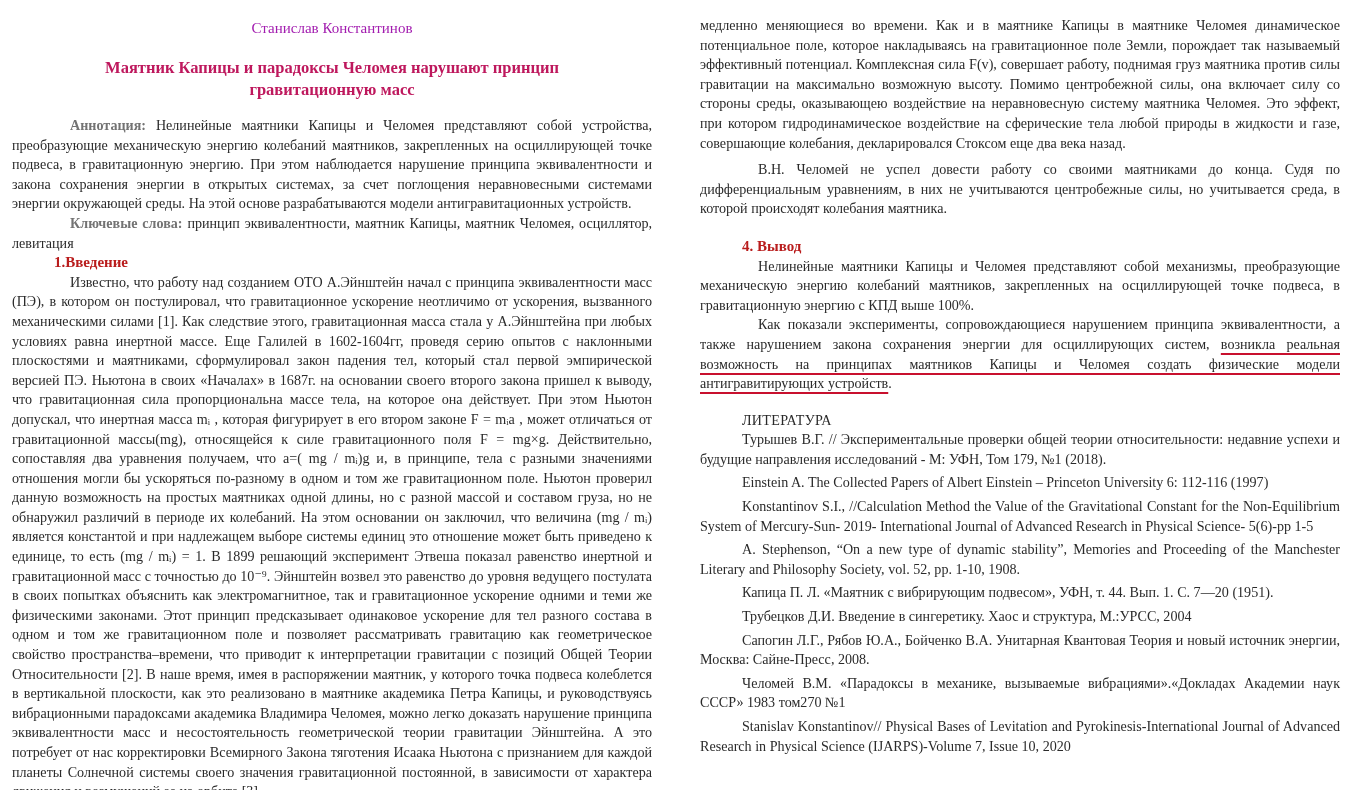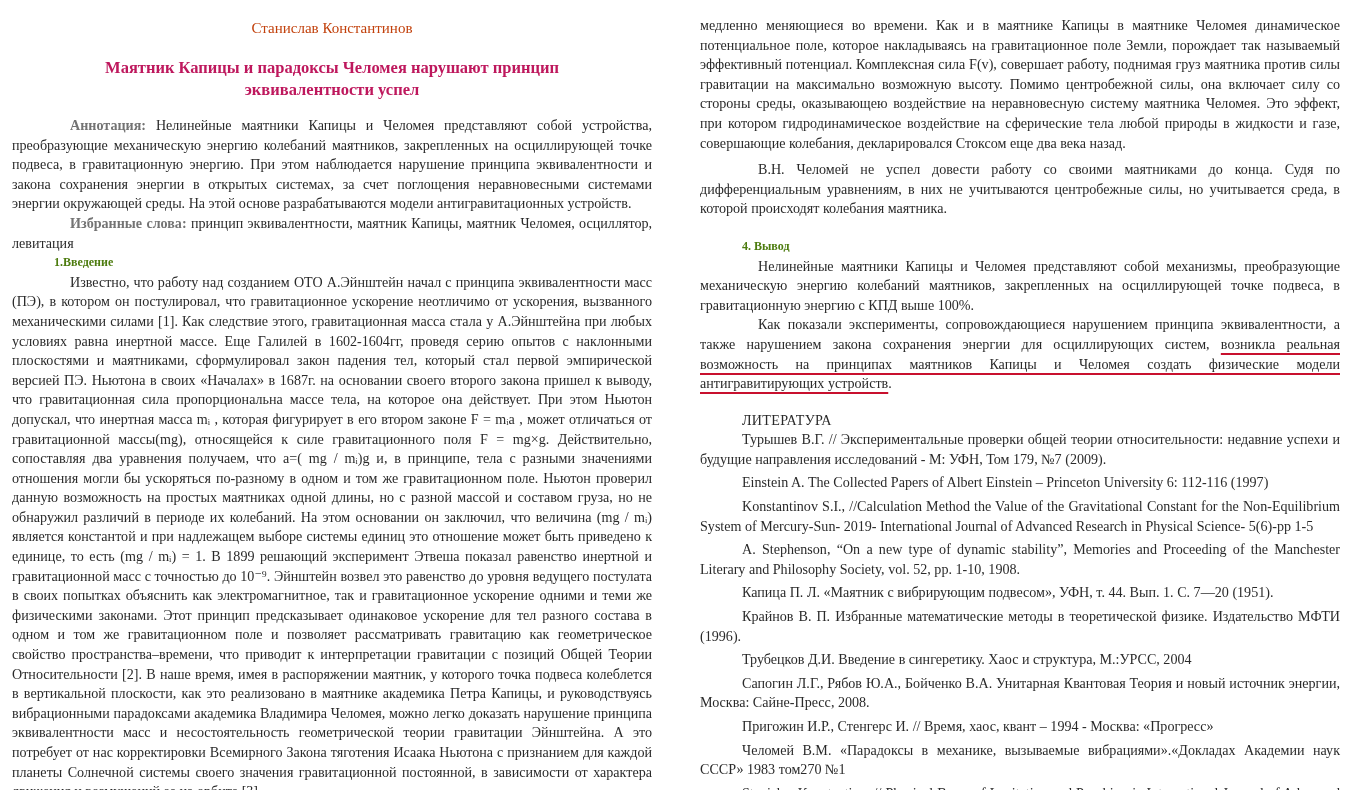--- a/index.html
+++ b/index.html
@@ -5,82 +5,80 @@
   html, body { margin: 0; padding: 0; background: #ffffff; }
   body {
     width: 1349px; height: 790px; overflow: hidden; position: relative;
     font-family: "Liberation Serif", "DejaVu Serif", serif;
     color: #2a2a2a;
   }
   .page { position: absolute; top: 0; }
   #left-page { left: 12px; width: 640px; }
   #right-page { left: 700px; width: 640px; }
 
-  .author { text-align: center; font-size: 15px; margin-top: 20px; height: 20px; color: #c2410c; }
+  .author { text-align: center; font-size: 15px; margin-top: 20px; height: 20px; color: #a21caf; }
   .title { text-align: center; font-weight: bold; font-size: 16.5px; line-height: 22px; margin-top: 17px; color: #be185d; }
   .title .t2 { display: block; }
 
   .para {
     font-size: 14.1px; line-height: 19.6px; text-align: justify; text-indent: 58px; margin: 0;
   }
   .para.no-indent { text-indent: 0; margin-top: 16px; }
   .abstract { margin-top: 15px; }
   .kw { margin-top: 0; }
   b.lead { color: #737373; }
-  .heading { font-weight: bold; font-size: 12px; line-height: 19.6px; padding-left: 42px; color: #4d7c0f; }
+  .heading { font-weight: bold; font-size: 15px; line-height: 19.6px; padding-left: 42px; color: #b91c1c; }
   .intro-heading { }
 
   .concl-heading { margin-top: 18px; }
   .gap-para { margin-top: 7px; }
 
   .refs-title { font-size: 14.1px; line-height: 19.6px; padding-left: 42px; margin-top: 17px; letter-spacing: 0.3px; }
   .ref { font-size: 14.1px; line-height: 19.6px; text-align: justify; text-indent: 42px; margin: 0 0 4px 0; }
 
   .underlined {
     text-decoration: underline; text-decoration-color: #c8102e; text-decoration-thickness: 2px; text-underline-offset: 4px;
   }
 </style>
 </head>
 <body>
 
 <div class="page" id="left-page">
   <div class="author">Станислав Константинов</div>
   <div class="title">
     <span class="t2">Маятник Капицы и парадоксы Челомея нарушают принцип</span>
-    <span class="t2">эквивалентности успел</span>
+    <span class="t2">гравитационную масс</span>
   </div>
 
   <p class="para abstract">
     <b class="lead">Аннотация:</b><span> Нелинейные маятники Капицы и Челомея представляют собой устройства, преобразующие механическую энергию колебаний маятников, закрепленных на осциллирующей точке подвеса, в гравитационную энергию. При этом наблюдается нарушение принципа эквивалентности и закона сохранения энергии в открытых системах, за счет поглощения неравновесными системами энергии окружающей среды. На этой основе разрабатываются модели антигравитационных устройств.</span>
   </p>
   <p class="para kw">
-    <b class="lead">Избранные слова:</b><span> принцип эквивалентности, маятник Капицы, маятник Челомея, осциллятор, левитация</span>
+    <b class="lead">Ключевые слова:</b><span> принцип эквивалентности, маятник Капицы, маятник Челомея, осциллятор, левитация</span>
   </p>
 
   <div class="heading intro-heading">1.Введение</div>
   <p class="para">Известно, что работу над созданием ОТО А.Эйнштейн начал с принципа эквивалентности масс (ПЭ), в котором он постулировал, что гравитационное ускорение неотличимо от ускорения, вызванного механическими силами [1]. Как следствие этого, гравитационная масса стала у А.Эйнштейна при любых условиях равна инертной массе. Еще Галилей в 1602-1604гг, проведя серию опытов с наклонными плоскостями и маятниками, сформулировал закон падения тел, который стал первой эмпирической версией ПЭ. Ньютона в своих «Началах» в 1687г. на основании своего второго закона пришел к выводу, что гравитационная сила пропорциональна массе тела, на которое она действует. При этом Ньютон допускал, что инертная масса mᵢ , которая фигурирует в его втором законе F = mᵢa , может отличаться от гравитационной массы(mg), относящейся к силе гравитационного поля F = mg×g. Действительно, сопоставляя два уравнения получаем, что a=( mg / mᵢ)g и, в принципе, тела с разными значениями отношения могли бы ускоряться по-разному в одном и том же гравитационном поле. Ньютон проверил данную возможность на простых маятниках одной длины, но с разной массой и составом груза, но не обнаружил различий в периоде их колебаний. На этом основании он заключил, что величина (mg / mᵢ) является константой и при надлежащем выборе системы единиц это отношение может быть приведено к единице, то есть (mg / mᵢ) = 1. В 1899 решающий эксперимент Этвеша показал равенство инертной и гравитационной масс с точностью до 10⁻⁹. Эйнштейн возвел это равенство до уровня ведущего постулата в своих попытках объяснить как электромагнитное, так и гравитационное ускорение одними и теми же физическими законами. Этот принцип предсказывает одинаковое ускорение для тел разного состава в одном и том же гравитационном поле и позволяет рассматривать гравитацию как геометрическое свойство пространства–времени, что приводит к интерпретации гравитации с позиций Общей Теории Относительности [2]. В наше время, имея в распоряжении маятник, у которого точка подвеса колеблется в вертикальной плоскости, как это реализовано в маятнике академика Петра Капицы, и руководствуясь вибрационными парадоксами академика Владимира Челомея, можно легко доказать нарушение принципа эквивалентности масс и несостоятельность геометрической теории гравитации Эйнштейна. А это потребует от нас корректировки Всемирного Закона тяготения Исаака Ньютона с признанием для каждой планеты Солнечной системы своего значения гравитационной постоянной, в зависимости от характера движения и возмущений ее на орбите [3].</p>
 </div>
 
 <div class="page" id="right-page">
   <p class="para no-indent">медленно меняющиеся во времени. Как и в маятнике Капицы в маятнике Челомея динамическое потенциальное поле, которое накладываясь на гравитационное поле Земли, порождает так называемый эффективный потенциал. Комплексная сила F(v), совершает работу, поднимая груз маятника против силы гравитации на максимально возможную высоту. Помимо центробежной силы, она включает силу со стороны среды, оказывающею воздействие на неравновесную систему маятника Челомея. Это эффект, при котором гидродинамическое воздействие на сферические тела любой природы в жидкости и газе, совершающие колебания, декларировался Стоксом еще два века назад.</p>
   <p class="para gap-para">В.Н. Челомей не успел довести работу со своими маятниками до конца. Судя по дифференциальным уравнениям, в них не учитываются центробежные силы, но учитывается среда, в которой происходят колебания маятника.</p>
 
   <div class="heading concl-heading">4. Вывод</div>
   <p class="para">Нелинейные маятники Капицы и Челомея представляют собой механизмы, преобразующие механическую энергию колебаний маятников, закрепленных на осциллирующей точке подвеса, в гравитационную энергию с КПД выше 100%.</p>
   <p class="para">
     <span>Как показали эксперименты, сопровождающиеся нарушением принципа эквивалентности, а также нарушением закона сохранения энергии для осциллирующих систем, </span><span class="underlined">возникла реальная возможность на принципах маятников Капицы и Челомея создать физические модели антигравитирующих устройств</span><span>.</span>
   </p>
 
   <div class="refs-title">ЛИТЕРАТУРА</div>
   <div>
-    <p class="ref">Турышев В.Г. // Экспериментальные проверки общей теории относительности: недавние успехи и будущие направления исследований - М: УФН, Том 179, №7 (2009).</p>
+    <p class="ref">Турышев В.Г. // Экспериментальные проверки общей теории относительности: недавние успехи и будущие направления исследований - М: УФН, Том 179, №1 (2018).</p>
     <p class="ref">Einstein A. The Collected Papers of Albert Einstein – Princeton University 6: 112-116 (1997)</p>
     <p class="ref">Konstantinov S.I., //Calculation Method the Value of the Gravitational Constant for the Non-Equilibrium System of Mercury-Sun- 2019- International Journal of Advanced Research in Physical Science- 5(6)-pp 1-5</p>
     <p class="ref">A. Stephenson, “On a new type of dynamic stability”, Memories and Proceeding of the Manchester Literary and Philosophy Society, vol. 52, pp. 1-10, 1908.</p>
     <p class="ref">Капица П. Л. «Маятник с вибрирующим подвесом», УФН, т. 44. Вып. 1. С. 7—20 (1951).</p>
-    <p class="ref">Крайнов В. П. Избранные математические методы в теоретической физике. Издательство МФТИ (1996).</p>
     <p class="ref">Трубецков Д.И. Введение в сингеретику. Хаос и структура, М.:УРСС, 2004</p>
     <p class="ref">Сапогин Л.Г., Рябов Ю.А., Бойченко В.А. Унитарная Квантовая Теория и новый источник энергии, Москва: Сайне-Пресс, 2008.</p>
-    <p class="ref">Пригожин И.Р., Стенгерс И. // Время, хаос, квант – 1994 - Москва: «Прогресс»</p>
     <p class="ref">Челомей В.М. «Парадоксы в механике, вызываемые вибрациями».«Докладах Академии наук СССР» 1983 том270 №1</p>
     <p class="ref">Stanislav Konstantinov// Physical Bases of Levitation and Pyrokinesis-International Journal of Advanced Research in Physical Science (IJARPS)-Volume 7, Issue 10, 2020</p>
   </div>
 </div>
 
 </body></html>

